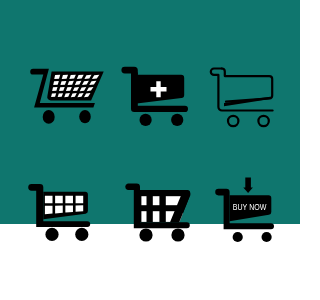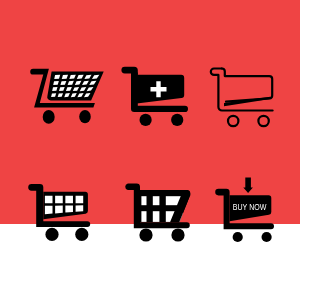--- a/index.html
+++ b/index.html
@@ -1,18 +1,18 @@
 <!DOCTYPE html>
 <html><head>
 <meta charset="utf-8">
 <title>Shopping Cart Icon Set</title>
 <style>
   html, body { margin:0; padding:0; width:300px; height:300px; background:#ffffff;
     font-family:"Liberation Sans", sans-serif; overflow:hidden; }
-  #sheet { position:relative; width:300px; height:224px; background:#ef4444; }
+  #sheet { position:relative; width:300px; height:224px; background:#0f766e; }
   #sheet > svg { display:block; }
 </style>
 </head>
 <body>
 
 <div id="sheet">
 <svg width="300" height="300" viewBox="0 0 300 300" fill="#000000">
   <defs>
     <clipPath id="clip4">
           <path d="M43.3 191.7 L85.2 191.7 A2.7 2.7 0 0 1 87.9 194.4 L87.9 211.0 A2.7 2.7 0 0 1 85.6 213.7 L43.3 219.3 Z"></path>

